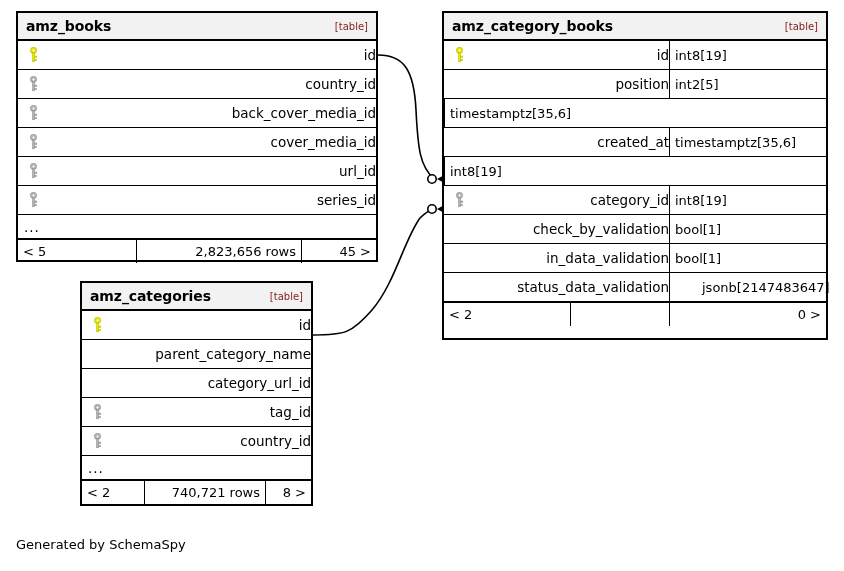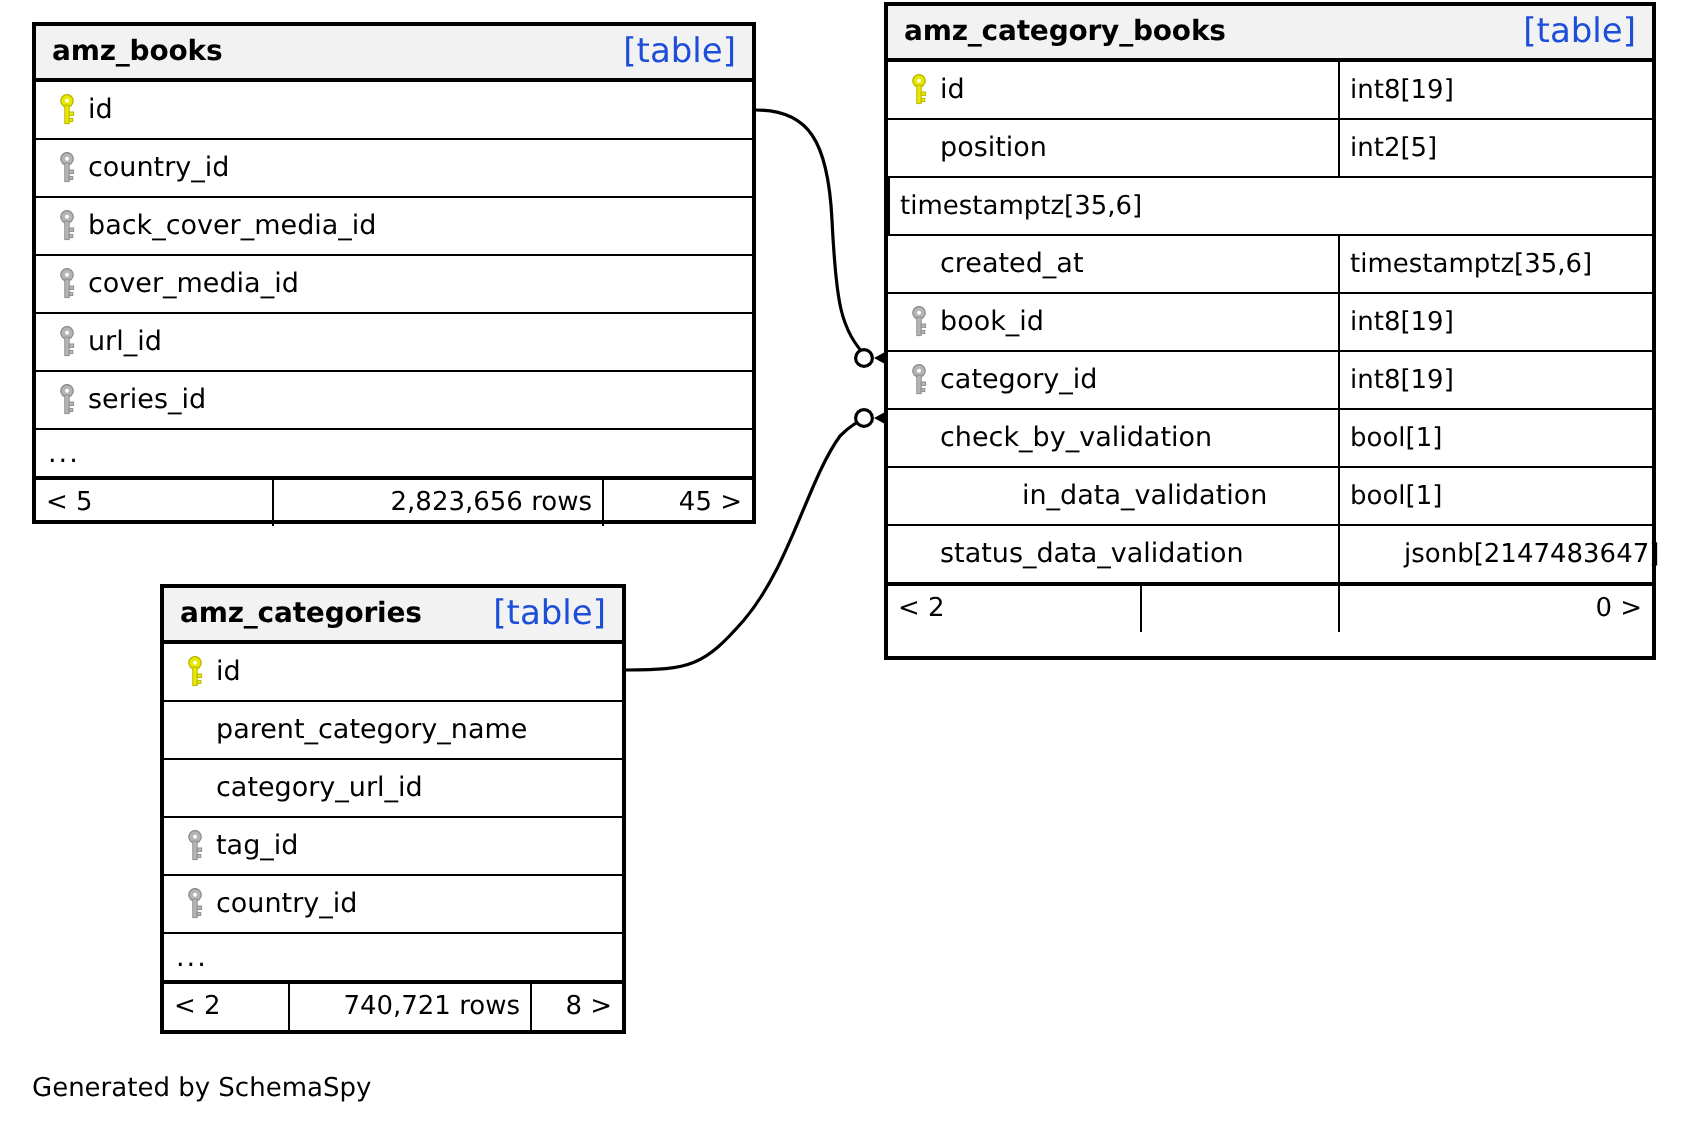--- a/index.html
+++ b/index.html
@@ -48,42 +48,43 @@
     padding: 0 8px;
     height: 28px;
   }
   .tbl-name {
     font-weight: bold;
     font-size: 14px;
     color: #000000;
     letter-spacing: -0.1px;
   }
   .tbl-kind {
-    font-size: 17px;
-    color: #1d4ed8;
+    font-size: 10px;
+    color: #7f1d1d;
   }
   .col-row {
     display: flex;
     align-items: center;
     height: 29px;
     border-bottom: 1px solid #000000;
     box-sizing: border-box;
     background: #ffffff;
   }
   .col-row:last-of-type {
     border-bottom: none;
   }
   .col-name-cell {
     display: flex;
     align-items: center;
     flex: 1 1 auto;
     height: 100%;
     padding-left: 6px;
     box-sizing: border-box;
     min-width: 0;
+    justify-content: space-between;
   }
   .col-type-cell {
     display: flex;
     align-items: center;
     height: 100%;
     padding-left: 5px;
     border-left: 1px solid #000000;
     box-sizing: border-box;
     font-size: 13px;
     color: #000000;
@@ -266,21 +267,21 @@
             <span class="col-label">series_id</span>
           </div>
         </div>
         <div class="more-row">...</div>
         <div class="tbl-footer">
           <div class="foot-cell foot-left" style="flex: 0 0 118px;">&lt; 5</div>
           <div class="foot-cell foot-mid" style="flex: 0 0 165px;">2,823,656 rows</div>
           <div class="foot-cell foot-right" style="flex: 1 1 75px;">45 &gt;</div>
         </div>
       </div>
-      <div class="table-box" style="left: 442px; top: 1px; width: 386px; height: 329px;">
+      <div class="table-box" style="left: 442px; top: 11px; width: 386px; height: 329px;">
         <div class="tbl-header">
           <span class="tbl-name">amz_category_books</span>
           <span class="tbl-kind">[table]</span>
         </div>
         <div class="col-row">
           <div class="col-name-cell" style="flex: 0 0 225px;">
             <span class="key-slot">
               <svg class="key-icon" width="9" height="16" viewBox="0 0 9 16" xmlns="http://www.w3.org/2000/svg">
                 <circle cx="4.5" cy="3.4" r="3.1" fill="#E8E800" stroke="#b8b800" stroke-width="0.7"></circle>
                 <circle cx="4.5" cy="3.4" r="1.0" fill="#ffffff"></circle>
@@ -304,32 +305,20 @@
           <div class="col-type-cell" style="flex: 1 1 auto;">timestamptz[35,6]</div>
         </div>
         <div class="col-row">
           <div class="col-name-cell" style="flex: 0 0 225px;">
             <span class="key-slot"></span>
             <span class="col-label">created_at</span>
           </div>
           <div class="col-type-cell" style="flex: 1 1 auto;">timestamptz[35,6]</div>
         </div>
         <div class="col-row">
-          <div class="col-name-cell" style="flex: 0 0 225px;">
-            <span class="key-slot">
-              <svg class="key-icon" width="9" height="16" viewBox="0 0 9 16" xmlns="http://www.w3.org/2000/svg">
-                <circle cx="4.5" cy="3.4" r="3.1" fill="#B5B5B5" stroke="#8f8f8f" stroke-width="0.7"></circle>
-                <circle cx="4.5" cy="3.4" r="1.0" fill="#ffffff"></circle>
-                <rect x="3.4" y="5.6" width="2.2" height="9.2" fill="#B5B5B5" stroke="#8f8f8f" stroke-width="0.5"></rect>
-                <rect x="5.6" y="9.0" width="2.2" height="1.7" fill="#B5B5B5" stroke="#8f8f8f" stroke-width="0.5"></rect>
-                <rect x="5.6" y="12.2" width="1.8" height="1.6" fill="#B5B5B5" stroke="#8f8f8f" stroke-width="0.5"></rect>
-              </svg>
-            </span>
-            <span class="col-label">book_id</span>
-          </div>
           <div class="col-type-cell" style="flex: 1 1 auto;">int8[19]</div>
         </div>
         <div class="col-row">
           <div class="col-name-cell" style="flex: 0 0 225px;">
             <span class="key-slot">
               <svg class="key-icon" width="9" height="16" viewBox="0 0 9 16" xmlns="http://www.w3.org/2000/svg">
                 <circle cx="4.5" cy="3.4" r="3.1" fill="#B5B5B5" stroke="#8f8f8f" stroke-width="0.7"></circle>
                 <circle cx="4.5" cy="3.4" r="1.0" fill="#ffffff"></circle>
                 <rect x="3.4" y="5.6" width="2.2" height="9.2" fill="#B5B5B5" stroke="#8f8f8f" stroke-width="0.5"></rect>
                 <rect x="5.6" y="9.0" width="2.2" height="1.7" fill="#B5B5B5" stroke="#8f8f8f" stroke-width="0.5"></rect>
@@ -360,21 +349,21 @@
             <span class="col-label">status_data_validation</span>
           </div>
           <div class="col-type-cell" style="flex: 1 1 auto; padding-left: 32px;">jsonb[2147483647]</div>
         </div>
         <div class="tbl-footer">
           <div class="foot-cell foot-left" style="flex: 0 0 126px;">&lt; 2</div>
           <div class="foot-cell foot-mid" style="flex: 0 0 99px;"></div>
           <div class="foot-cell foot-right" style="flex: 1 1 157px;">0 &gt;</div>
         </div>
       </div>
-      <div class="table-box" style="left: 80px; top: 292px; width: 233px; height: 225px;">
+      <div class="table-box" style="left: 80px; top: 281px; width: 233px; height: 225px;">
         <div class="tbl-header">
           <span class="tbl-name">amz_categories</span>
           <span class="tbl-kind">[table]</span>
         </div>
         <div class="col-row">
           <div class="col-name-cell">
             <span class="key-slot">
               <svg class="key-icon" width="9" height="16" viewBox="0 0 9 16" xmlns="http://www.w3.org/2000/svg">
                 <circle cx="4.5" cy="3.4" r="3.1" fill="#E8E800" stroke="#b8b800" stroke-width="0.7"></circle>
                 <circle cx="4.5" cy="3.4" r="1.0" fill="#ffffff"></circle>

